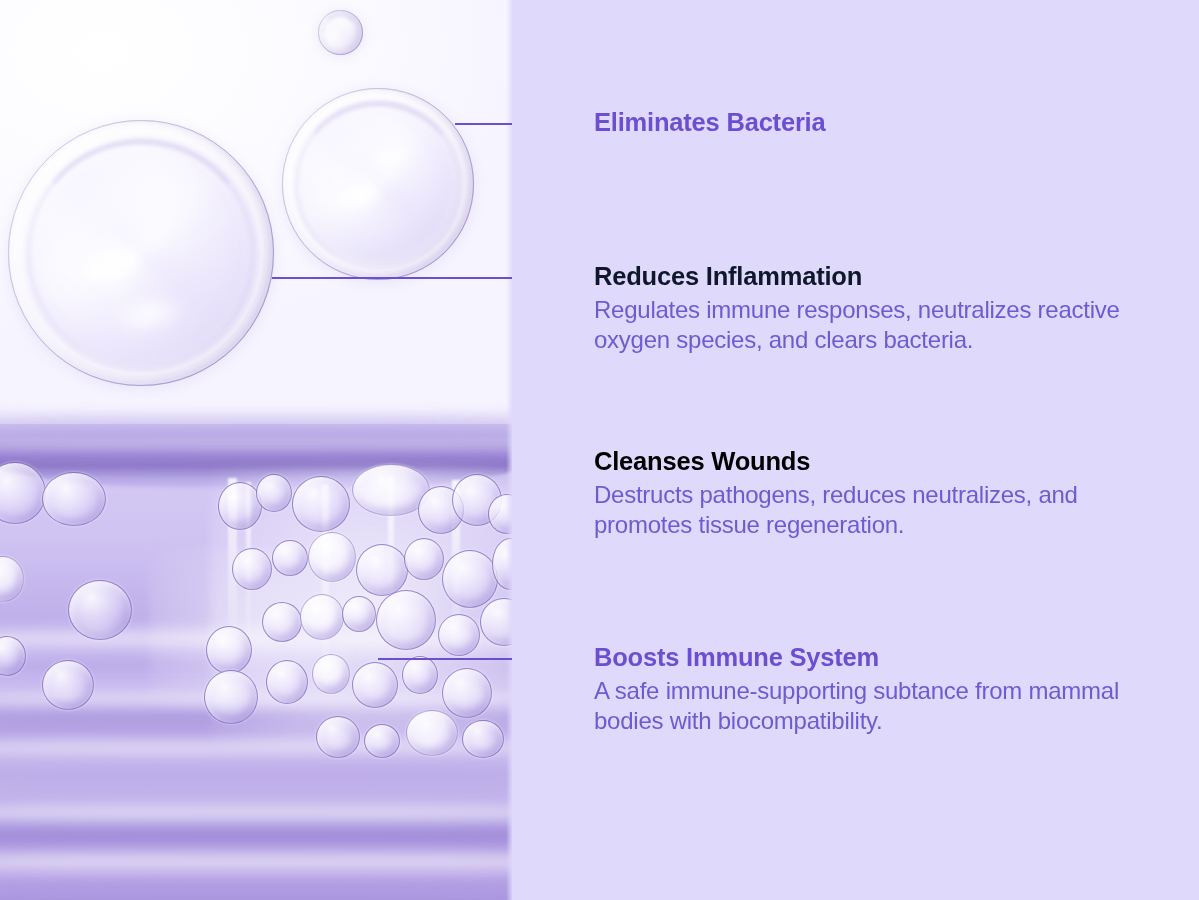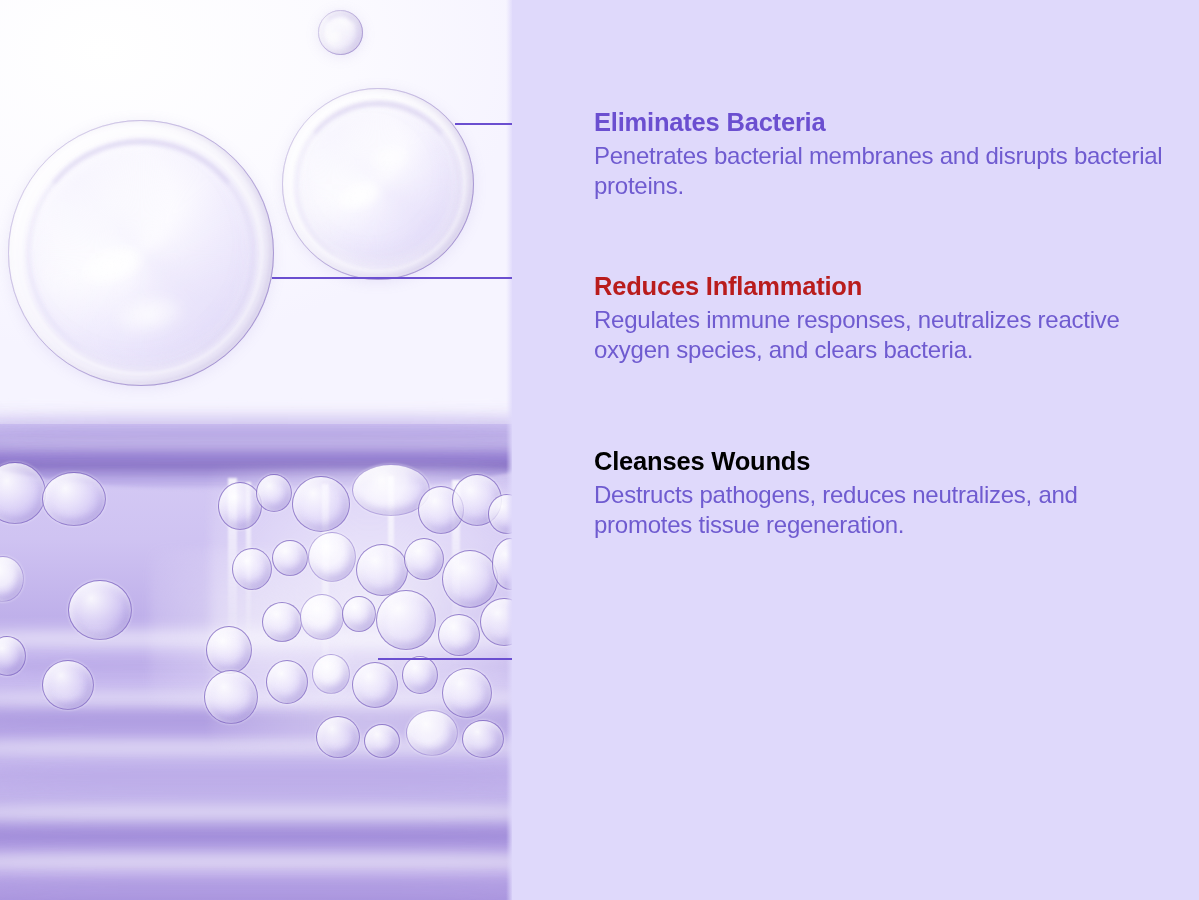--- a/index.html
+++ b/index.html
@@ -386,28 +386,31 @@
 
   <div class="leader" style="left: 455px; top: 123px; width: 138px; background: rgb(107, 79, 208);"></div>
   <div class="leader" style="left: 272px; top: 277px; width: 321px; background: rgb(107, 79, 208);"></div>
   <div class="leader" style="left: 512px; top: 462px; width: 81px; background: rgb(107, 79, 208);"></div>
   <div class="leader" style="left: 378px; top: 658px; width: 215px; background: rgb(107, 79, 208);"></div>
 
   <div id="text-panel" style="background: rgb(223, 217, 251);">
 
     <div class="feature" id="feature-0">
       <h3 class="feature-title" style="color: rgb(107, 79, 208);">Eliminates Bacteria</h3>
-      <p class="feature-desc" style="color: rgb(111, 91, 208);">Penetrates bacterial membranes and disrupts bacterial proteins.</p>
     </div>
 
     <div class="feature" id="feature-1">
-      <h3 class="feature-title" style="color: #b91c1c; margin-top: 10px;">Reduces Inflammation</h3>
+      <h3 class="feature-title" style="color: #0f172a;">Reduces Inflammation</h3>
       <p class="feature-desc" style="color: rgb(111, 91, 208);">Regulates immune responses, neutralizes reactive oxygen species, and clears bacteria.</p>
     </div>
 
     <div class="feature" id="feature-2">
       <h3 class="feature-title" style="color: #000000;">Cleanses Wounds</h3>
       <p class="feature-desc" style="color: rgb(111, 91, 208);">Destructs pathogens, reduces neutralizes, and promotes tissue regeneration.</p>
     </div>
 
+    <div class="feature" id="feature-3">
+      <h3 class="feature-title" style="color: rgb(107, 79, 208);">Boosts Immune System</h3>
+      <p class="feature-desc" style="color: rgb(111, 91, 208);">A safe immune-supporting subtance from mammal bodies with biocompatibility.</p>
+    </div>
 
   </div>
 </div>
 
 </body></html>

